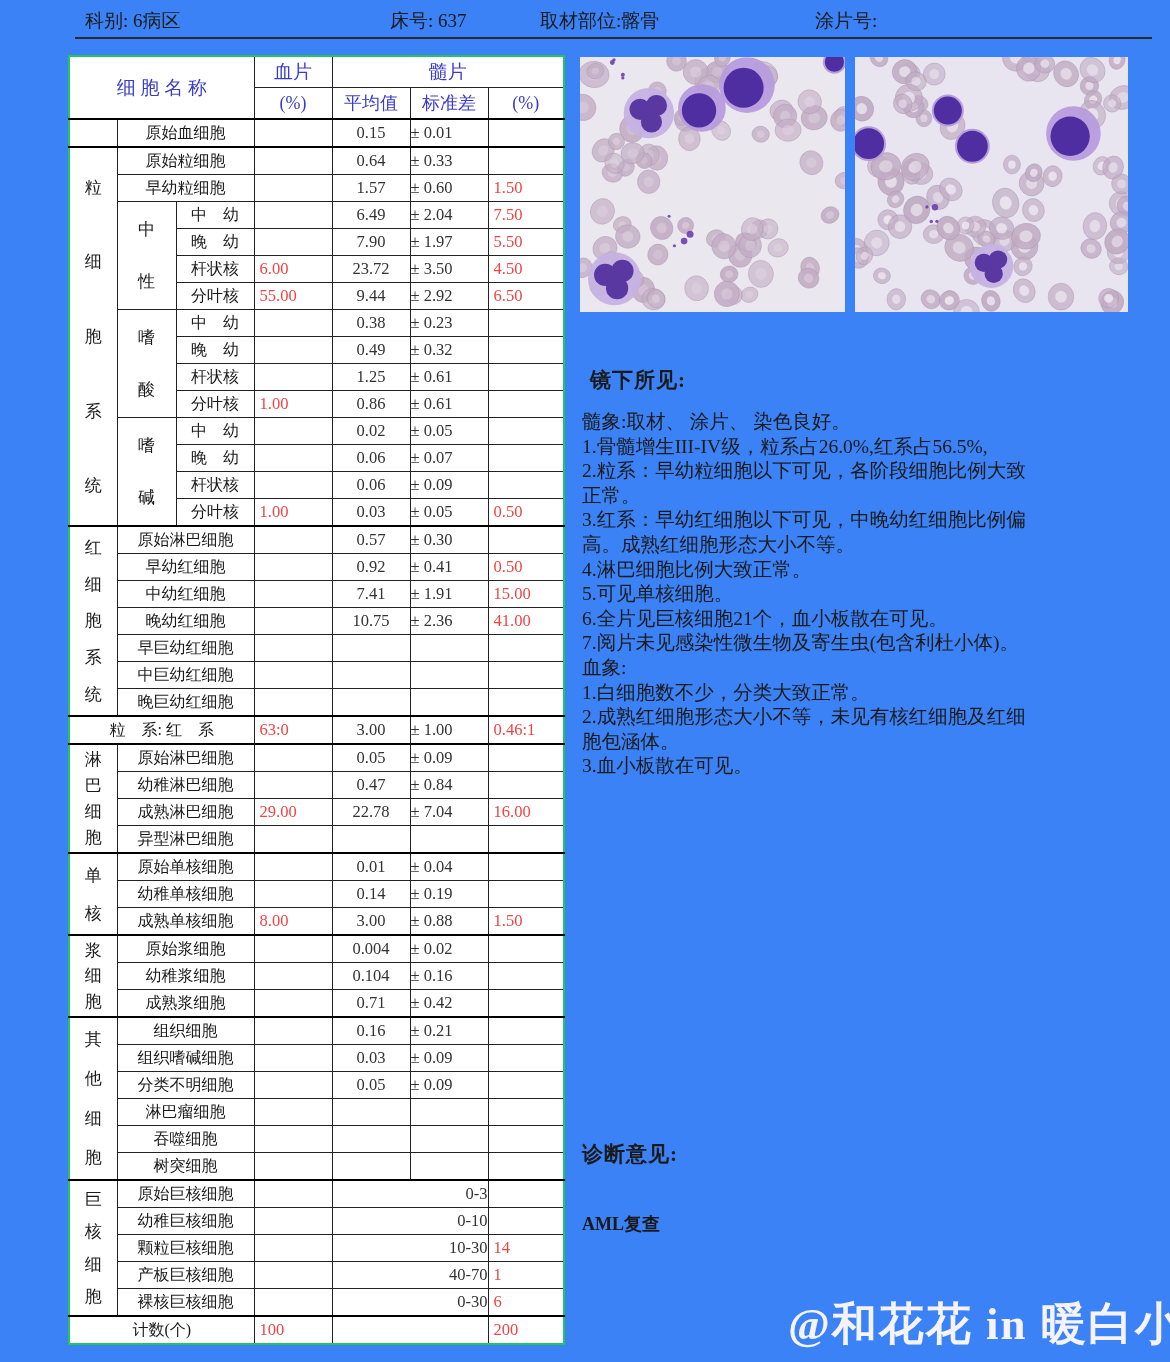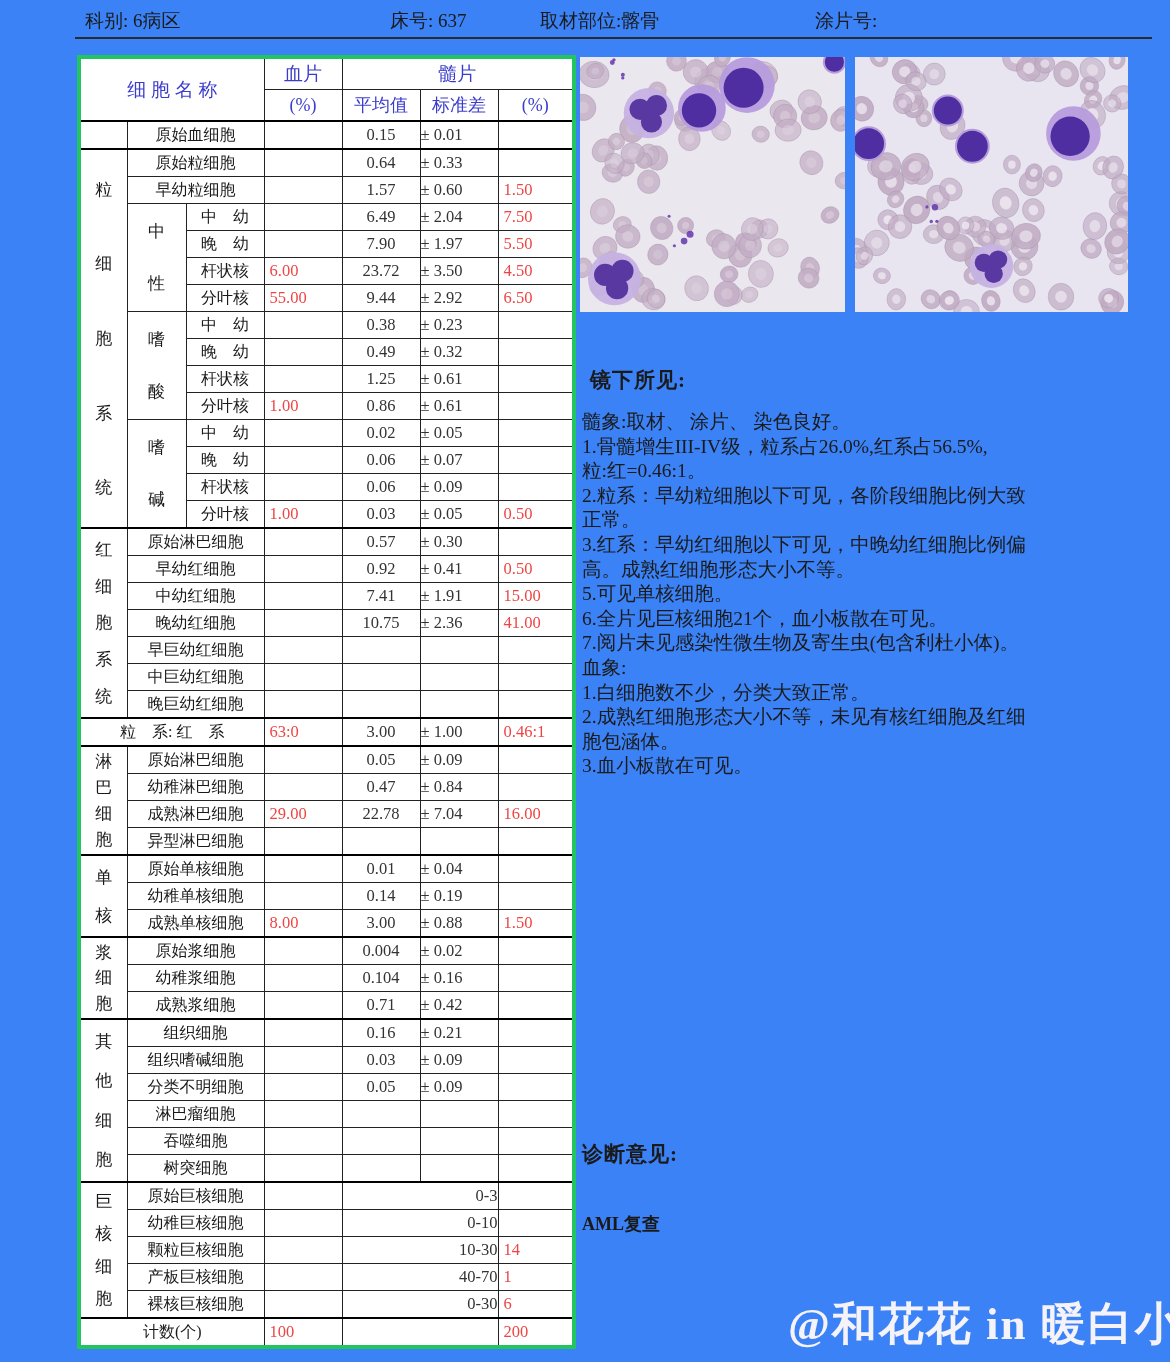--- a/index.html
+++ b/index.html
@@ -6,22 +6,22 @@
   .page{position:relative;width:1170px;height:1362px;background:#3b82f6;
         font-family:"Liberation Serif","DejaVu Serif",serif;color:#1a1a1a;overflow:hidden;}
 
   
   .meta{position:absolute;top:8px;left:0;width:100%;font-size:19px;}
   .meta .f{position:absolute;white-space:nowrap;}
   .meta .f0{left:85px}.meta .f1{left:390px}.meta .f2{left:540px}.meta .f3{left:815px}
   .rule{position:absolute;top:37px;left:75px;width:1077px;border-top:2px solid #2b2b2b;}
 
   
-  table.cells{position:absolute;left:77px;top:55px;border-collapse:collapse;table-layout:fixed;
-              border:4px solid #22c55e;background:#fff;}
+  table.cells{position:absolute;left:68px;top:55px;border-collapse:collapse;table-layout:fixed;
+              border:2px solid #22c55e;background:#fff;}
   .cells th,.cells td{border:1px solid #222;padding:0;overflow:hidden;white-space:nowrap;}
   .cells thead th{color:#3c3ccc;font-weight:normal;height:30px;font-size:19px;text-align:center;}
   .cells thead tr.h2 th{font-size:18px;}
   thead{border-bottom:2px solid #000;}
   .cells td{height:26px;font-size:16px;text-align:center;line-height:26px;}
   td.val{font-size:16.5px;}
   td.red{color:#ee4444;text-align:left;padding-left:5px;}
   td.sd{text-align:left;color:#333;}
   td.mean{text-align:center;color:#333;}
   td.range{text-align:right;color:#333;}
@@ -1130,25 +1130,25 @@
         <circle cx="81.88370452562346" cy="164.3391001976933" r="1.6" fill="#6b3fb0" fill-opacity="0.9"></circle>
         <circle cx="71.97668535319156" cy="149.97110798751933" r="1.6" fill="#6b3fb0" fill-opacity="0.9"></circle>
       </svg>
   </div>
 
   <section class="findings">
     <h3>镜下所见:</h3>
     <div>
         <div class="fline">髓象:取材、 涂片、 染色良好。</div>
         <div class="fline">1.骨髓增生III-IV级，粒系占26.0%,红系占56.5%,</div>
-        <div class="fline">粒:红=0.46:1。</div>
         <div class="fline">2.粒系：早幼粒细胞以下可见，各阶段细胞比例大致</div>
         <div class="fline">正常。</div>
         <div class="fline">3.红系：早幼红细胞以下可见，中晚幼红细胞比例偏</div>
         <div class="fline">高。成熟红细胞形态大小不等。</div>
+        <div class="fline">4.淋巴细胞比例大致正常。</div>
         <div class="fline">5.可见单核细胞。</div>
         <div class="fline">6.全片见巨核细胞21个，血小板散在可见。</div>
         <div class="fline">7.阅片未见感染性微生物及寄生虫(包含利杜小体)。</div>
         <div class="fline">血象:</div>
         <div class="fline">1.白细胞数不少，分类大致正常。</div>
         <div class="fline">2.成熟红细胞形态大小不等，未见有核红细胞及红细</div>
         <div class="fline">胞包涵体。</div>
         <div class="fline">3.血小板散在可见。</div>
       </div>
   </section>

